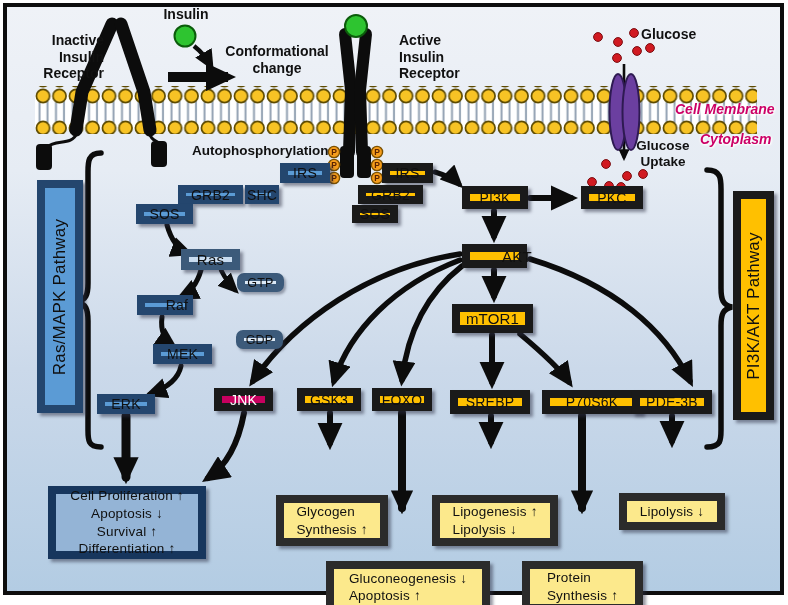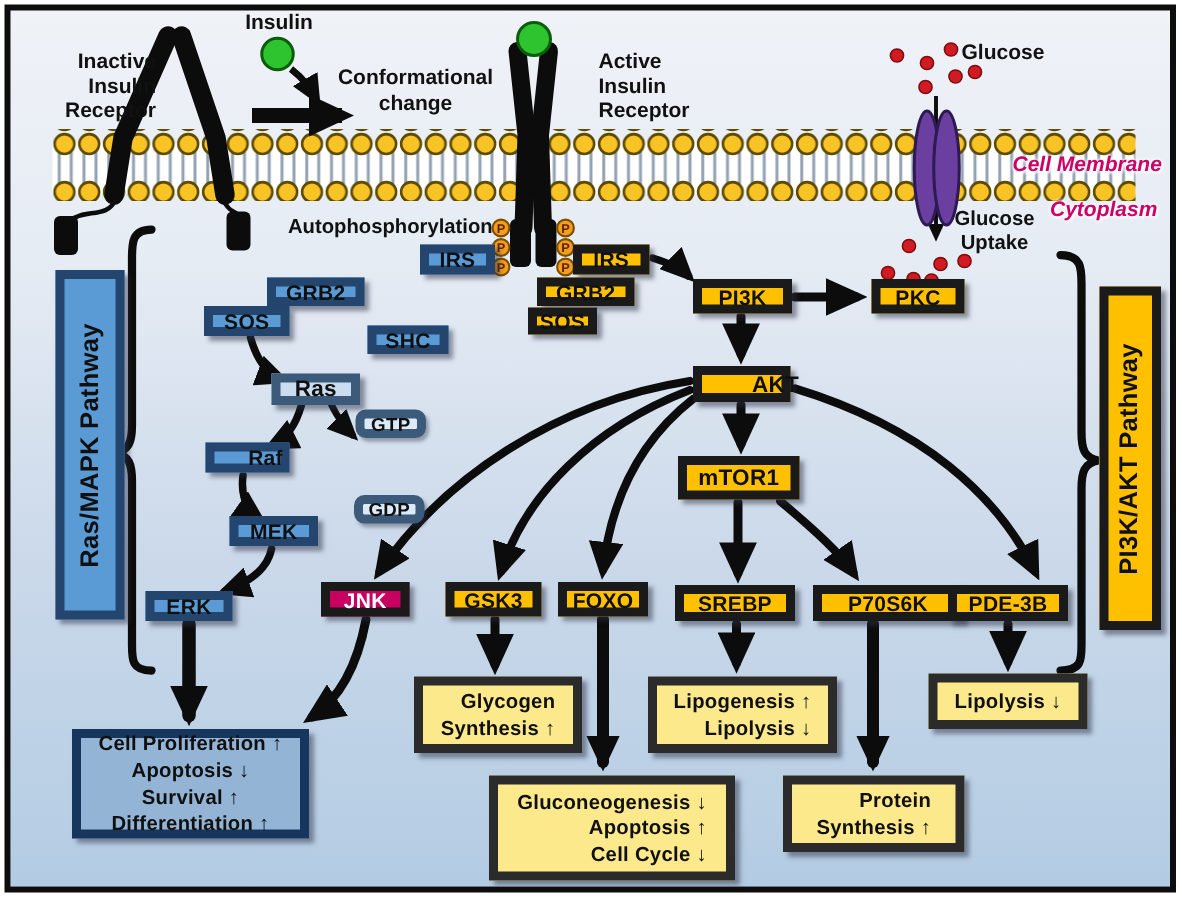--- a/index.html
+++ b/index.html
@@ -8,31 +8,31 @@
     font-family:"Liberation Sans", sans-serif; overflow:hidden; background:#ffffff;
   }
   .frame {
     position:absolute; left:3px; top:3px; width:781px; height:592px;
     box-sizing:border-box; border:4px solid #0d0d0d;
     background:linear-gradient(180deg,#EFF2F7 0%,#E6EcF4 28%,#CBD9EA 62%,#B3CCE3 100%);
   }
   svg.overlay { position:absolute; left:0; top:0; }
   .bx {
     position:absolute; box-sizing:border-box; display:flex; align-items:center; justify-content:center;
-    font-weight:bold; color:#101010; border:6px solid #7f1d1d;
+    font-weight:normal; color:#101010; border:8px solid #7f1d1d;
     box-shadow:3px 3px 3px rgba(45,50,70,0.5); font-size:14px; letter-spacing:0.2px;
   }
   .blue   { background:#5B9BD5; border-color:#24466e; }
   .lblue  { background:#C9DCF0; border-color:#3c5a7a; font-size:15px; }
   .pill   { background:#DCE9F6; border-color:#3c5a7a; border-radius:7px; font-size:12.5px;
             box-shadow:2px 2.5px 2.5px rgba(45,50,70,0.4);margin-top:40px; }
   .yellow { background:#FFC000; border-color:#1a1a1a; }
   .jnk    { background:#C8005F; color:#ffffff; border-color:#1a1a1a; }
-  .pale   { background:#FCE98C; border-color:#2b2b2b; white-space:pre-line; text-align:right;
-            line-height:1.3; font-size:13.5px; }
+  .pale   { background:#FCE98C; border-color:#2b2b2b; white-space:pre-line; text-align:left;
+            line-height:1.3; font-size:13.5px;margin-top:44px; }
   .bout   { background:#94B4D6; border-color:#17365d; white-space:pre-line; text-align:center;
             line-height:1.32; font-size:13.5px; }
   .vlab span { transform:rotate(-90deg); white-space:nowrap; font-size:17px; }
   .lab {
     position:absolute; font-weight:bold; color:#111111; white-space:pre-line; line-height:1.18;
     font-size:14px;
   }
   .ta-r { text-align:right; } .ta-c { text-align:center; } .ta-l { text-align:left; }
   .mag { color:#CC0066; font-style:italic;
          text-shadow:0 0 3px #fff, 0 0 3px #fff, 1px 1px 2px #ffffff; }
@@ -169,21 +169,21 @@
 
   <div class="bx blue vlab" style="left:37px; top:180px; width:46px; height:233px;">
     <span>Ras/MAPK Pathway</span>
   </div>
   <div class="bx yellow vlab" style="left:733px; top:191px; width:41px; height:229px;">
     <span>PI3K/AKT Pathway</span>
   </div>
 
   <div class="bx blue" style="left:280px; top:163px; width:50px; height:20px;">IRS</div>
   <div class="bx blue" style="left:178px; top:185px; width:65px; height:19px;">GRB2</div>
-  <div class="bx blue" style="left:245px; top:185px; width:54px; height:19px;margin-top:32px;">SHC</div>
+  <div class="bx blue" style="left:245px; top:185px; width:34px; height:19px;">SHC</div>
   <div class="bx blue" style="left:136px; top:204px; width:57px; height:20px;">SOS</div>
   <div class="bx pill" style="left:237px; top:233px; width:47px; height:19px;">GTP</div>
   <div class="bx lblue" style="left:181px; top:249px; width:59px; height:21px;">Ras</div>
   <div class="bx pill" style="left:236px; top:290px; width:47px; height:19px;">GDP</div>
   <div class="bx blue" style="left:137px; top:295px; width:56px; height:20px;padding-left:24px;">Raf</div>
   <div class="bx blue" style="left:153px; top:344px; width:59px; height:20px;">MEK</div>
   <div class="bx blue" style="left:97px; top:394px; width:58px; height:20px;">ERK</div>
 
   <div class="bx yellow" style="left:382px; top:163px; width:51px; height:20px;">IRS</div>
   <div class="bx yellow" style="left:358px; top:185px; width:65px; height:19px;">GRB2</div>

